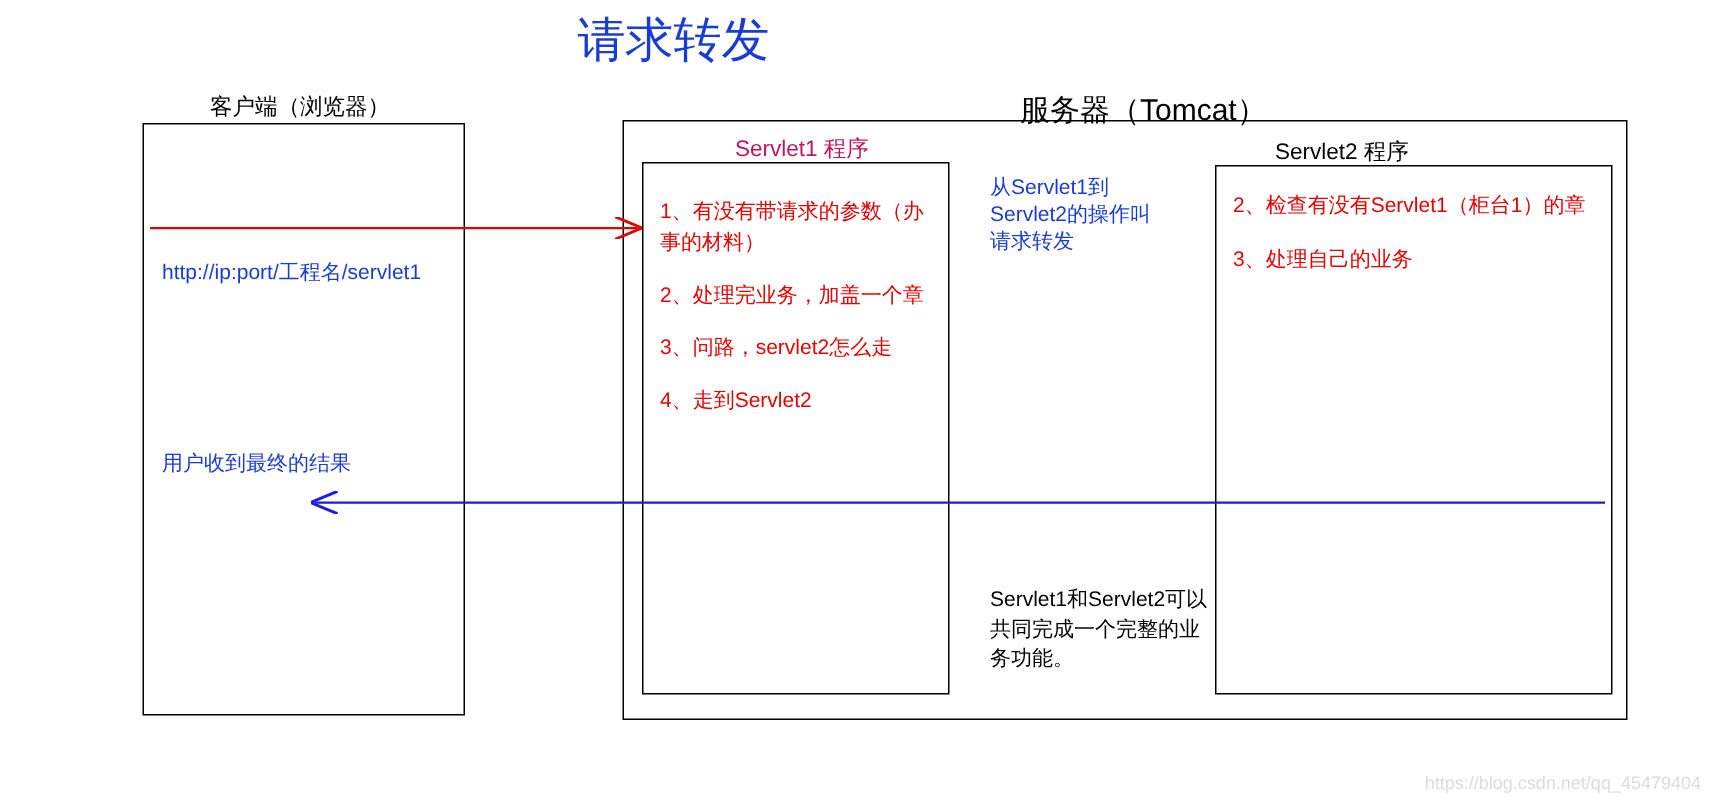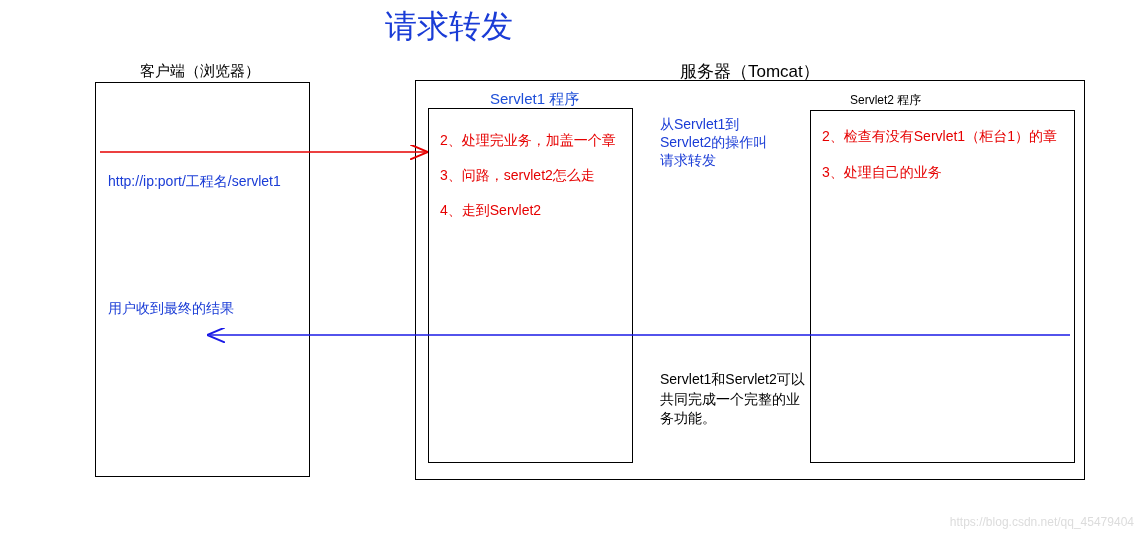--- a/index.html
+++ b/index.html
@@ -23,21 +23,21 @@
       position: absolute;
       left: 140px;
       top: 62px;
       font-size: 15px;
       color: #000;
     }
     .server-label {
       position: absolute;
       left: 680px;
       top: 60px;
-      font-size: 17px;
+      font-size: 20px;
       color: #000;
     }
     .client-box {
       position: absolute;
       left: 95px;
       top: 82px;
       width: 215px;
       height: 395px;
       border: 1.5px solid #000;
     }
@@ -47,27 +47,27 @@
       top: 80px;
       width: 670px;
       height: 400px;
       border: 1.5px solid #000;
     }
     .servlet1-label {
       position: absolute;
       left: 490px;
       top: 90px;
       font-size: 15px;
-      color: #1d4ed8;
+      color: #be185d;
     }
     .servlet2-label {
       position: absolute;
       left: 850px;
       top: 92px;
-      font-size: 12px;
+      font-size: 15px;
       color: #000;
     }
     .servlet1-box {
       position: absolute;
       left: 428px;
       top: 108px;
       width: 205px;
       height: 355px;
       border: 1.5px solid #000;
     }
@@ -120,21 +120,21 @@
       top: 115px;
       width: 140px;
       font-size: 14px;
       color: #1a3cd6;
       line-height: 1.3;
     }
     .forward-note .u { }
     .bottom-note {
       position: absolute;
       left: 660px;
-      top: 370px;
+      top: 390px;
       width: 145px;
       font-size: 14px;
       color: #000;
       line-height: 1.4;
     }
     .watermark {
       position: absolute;
       right: 10px;
       bottom: 8px;
       font-size: 12px;
@@ -161,20 +161,21 @@
 <div class="servlet1-label">Servlet1 程序</div>
 <div class="servlet2-label">Servlet2 程序</div>
 
 <div class="servlet1-box"></div>
 <div class="servlet2-box"></div>
 
 <div class="client-url">http://ip:port/工程名/servlet1</div>
 <div class="client-result">用户收到最终的结果</div>
 
 <div class="servlet1-steps">
+  <p>1、有没有带请求的参数（办事的材料）</p>
   <p>2、处理完业务，加盖一个章</p>
   <p>3、问路，servlet2怎么走</p>
   <p>4、走到Servlet2</p>
 </div>
 
 <div class="servlet2-steps">
   <p>2、检查有没有Servlet1（柜台1）的章</p>
   <p>3、处理自己的业务</p>
 </div>
 

